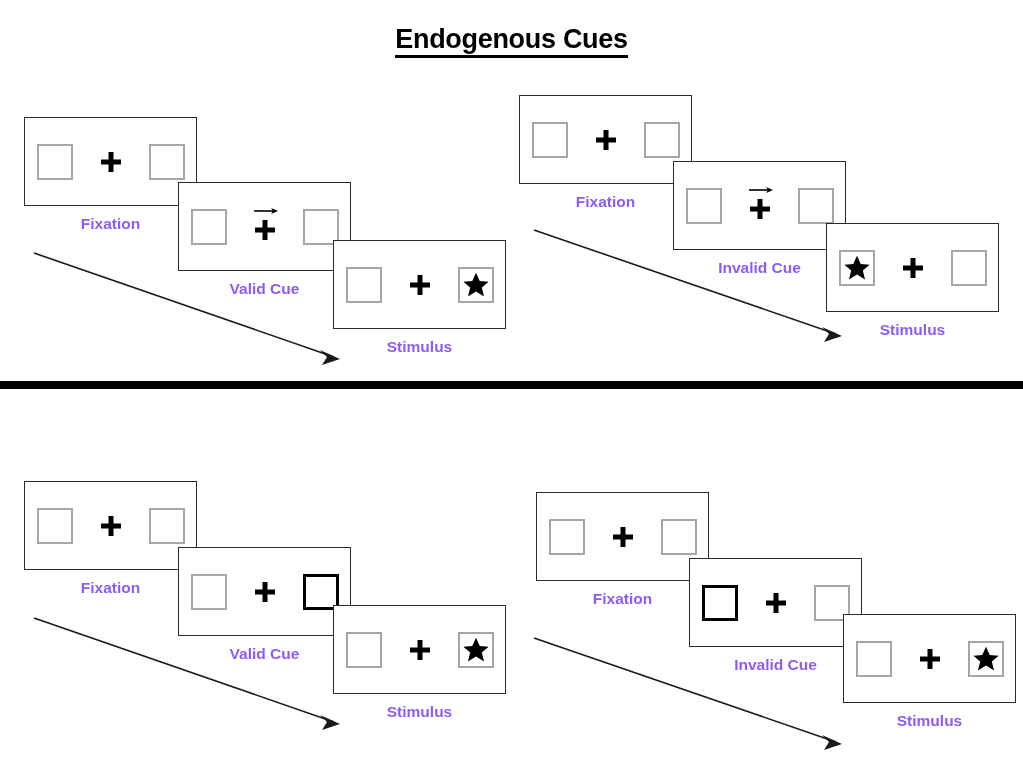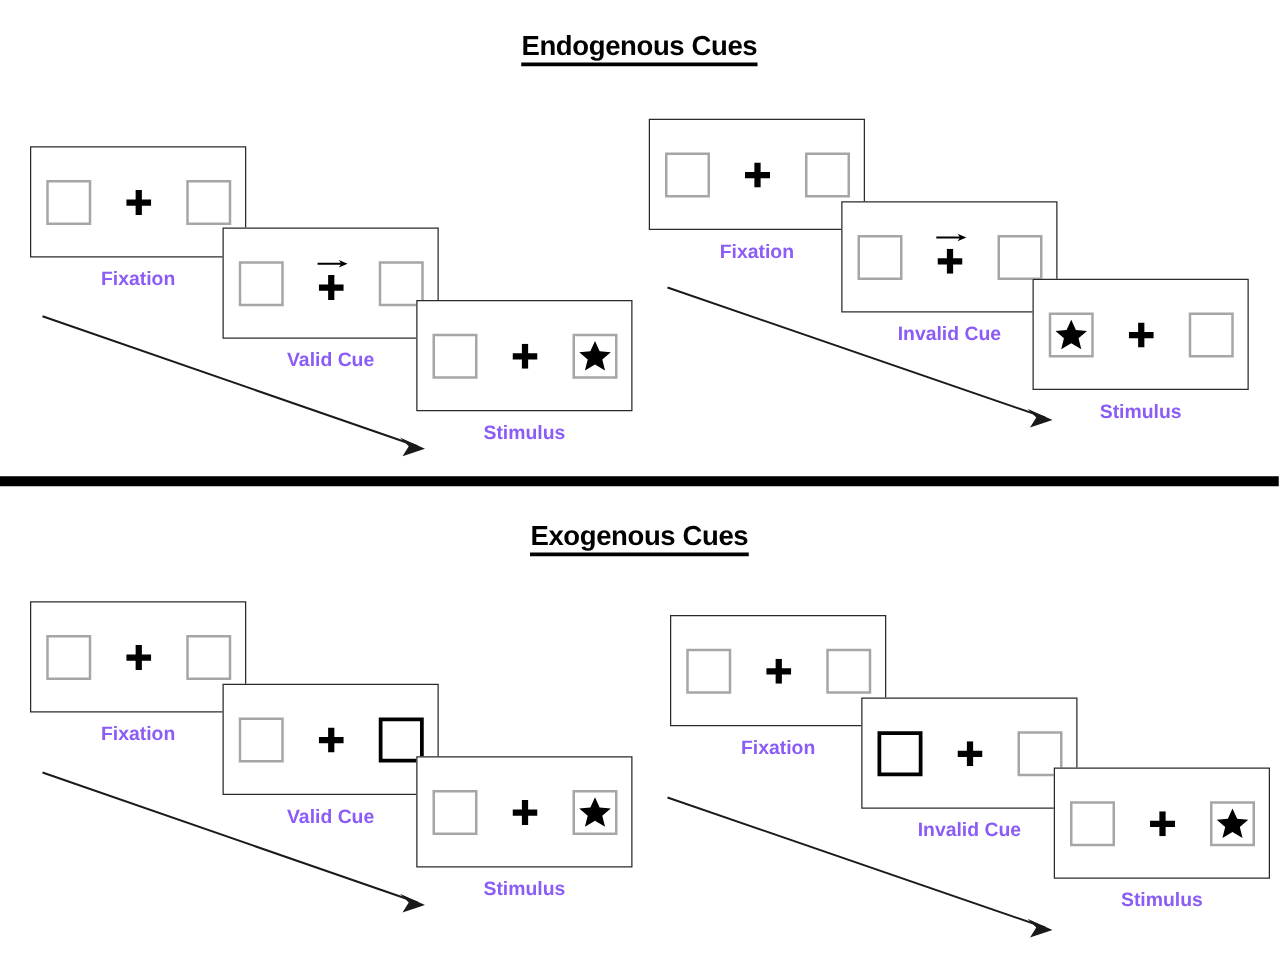--- a/index.html
+++ b/index.html
@@ -21,21 +21,21 @@
     width: 1023px;
   }
   #section-endogenous { top: 0; height: 388px; }
   #section-exogenous  { top: 392px; height: 375px; }
 
   .section-title {
     position: absolute;
     left: 0;
     width: 1023px;
     text-align: center;
-    font-size: 22px;
+    font-size: 27px;
     font-weight: bold;
     color: #000000;
     letter-spacing: -0.3px;
   }
   .section-title span {
     border-bottom: 3px solid #000000;
     padding-bottom: 1px;
   }
 
   .divider {
@@ -233,23 +233,20 @@
     </div>
   </div>
   <div class="panel-label" style="left:826px; top:321px; width:173px;">Stimulus</div>
 
 </div>
 
 <div class="divider"></div>
 
 <div class="section" id="section-exogenous">
 
-  <div class="section-title" style="top:24px;">
-    <span>Exogenous Cues</span>
-  </div>
 
   <svg class="timeline-arrow" style="left:28px; top:218px;" width="325" height="125" viewBox="0 0 325 125">
     <line x1="6" y1="8" x2="306" y2="112" stroke="#1a1a1a" stroke-width="1.6"></line>
     <path d="M 312 114 L 292 105 L 299 112 L 294 120 Z" fill="#1a1a1a"></path>
   </svg>
 
   <svg class="timeline-arrow" style="left:528px; top:238px;" width="330" height="125" viewBox="0 0 330 125">
     <line x1="6" y1="8" x2="308" y2="112" stroke="#1a1a1a" stroke-width="1.6"></line>
     <path d="M 314 114 L 294 105 L 301 112 L 296 120 Z" fill="#1a1a1a"></path>
   </svg>

